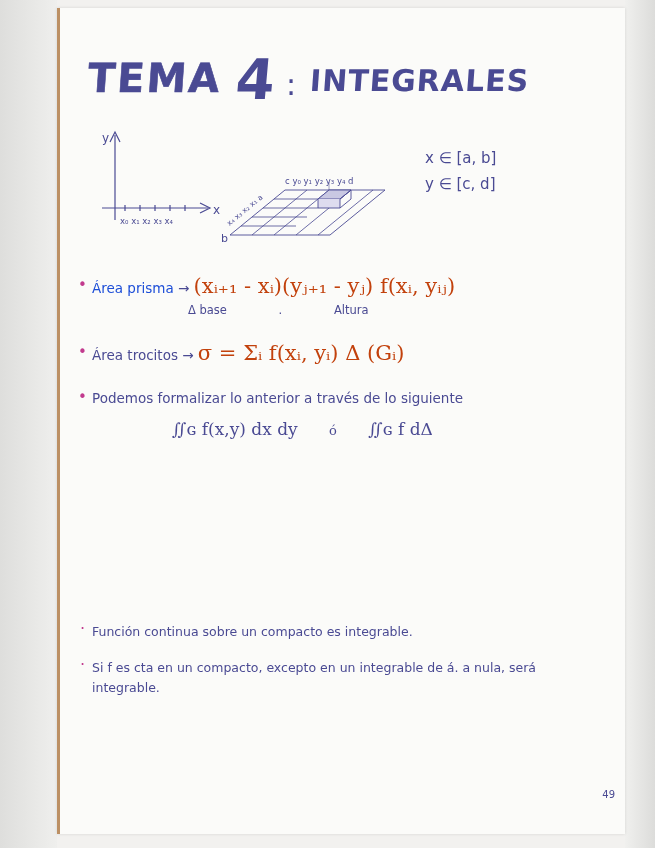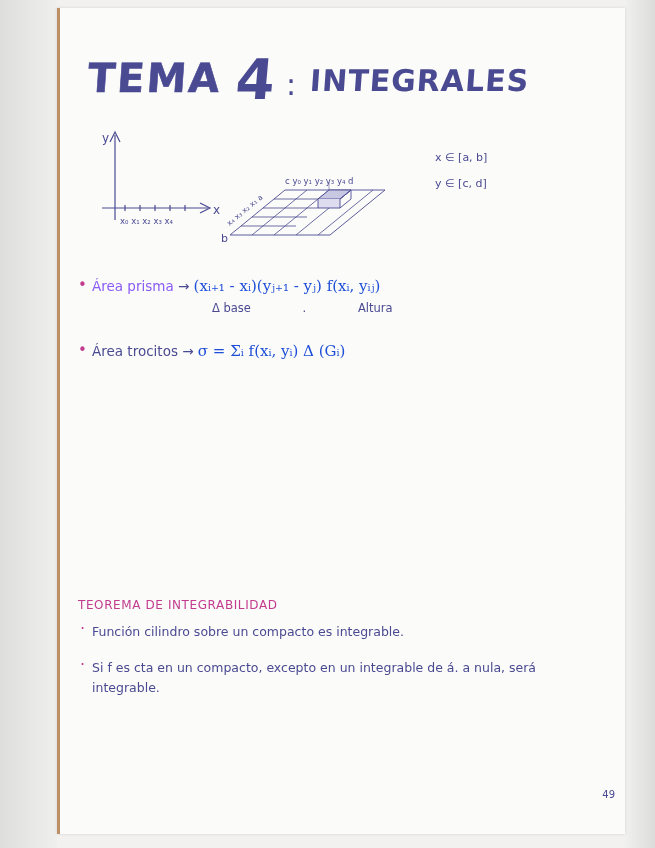--- a/index.html
+++ b/index.html
@@ -99,23 +99,23 @@
 
   .fig {
     position: absolute;
     left: 80px;
     top: 120px;
     width: 330px;
     height: 135px;
   }
   .domain-note {
     position: absolute;
-    left: 435px;
+    left: 425px;
     top: 145px;
-    font-size: 11px;
+    font-size: 15px;
     line-height: 26px;
     color: #4a4a93;
   }
 
   .bullets {
     position: absolute;
     left: 78px;
     top: 276px;
     width: 480px;
   }
@@ -127,35 +127,35 @@
     color: #4a4a93;
     padding-left: 14px;
   }
   .b-item::before {
     content: "•";
     position: absolute;
     left: 0; top: -1px;
     color: #c23b8e;
     font-size: 15px;
   }
-  .b-item .pink { color: #8b5cf6; }
+  .b-item .pink { color: #1d4ed8; }
   .b-item .arrow { letter-spacing: 0; }
 
   .formula-row {
     display: block;
   }
   .formula {
     font-family: "DejaVu Serif", serif;
-    font-size: 15px;
-    color: #1d4ed8;
+    font-size: 21px;
+    color: #c2410c;
   }
   .underlabels {
     position: relative;
     margin-top: 2px;
-    margin-left: 120px;
+    margin-left: 96px;
     font-size: 11.5px;
     color: #4a4a93;
   }
   .underlabels span { margin-right: 48px; }
 
   .centered-formula {
     margin: 10px 0 4px 80px;
     font-family: "DejaVu Serif", serif;
     font-size: 17px;
     color: #4a4a93;
@@ -290,28 +290,35 @@
         <span>Altura</span>
       </span>
     </div>
 
     <div class="b-item" style="margin-top:22px;">
       <span>Área trocitos</span>
       <span class="arrow">→</span>
       <span class="formula">σ = Σᵢ f(xᵢ, yᵢ) Δ (Gᵢ)</span>
     </div>
 
-
-  </div>
-
-  <div class="theorem-head">TEOREMA DE INTEGRABILIDAD</div>
+    <div class="b-item" style="margin-top:22px;">
+      <span>Podemos formalizar lo anterior a través de lo siguiente</span>
+      <div class="centered-formula">
+        <span>∬ɢ f(x,y) dx dy</span>
+        <span class="or">ó</span>
+        <span>∬ɢ f dΔ</span>
+      </div>
+    </div>
+
+  </div>
+
 
   <div class="theorem-list">
     <div class="t-item">
-      <span>Función cilindro sobre un compacto es integrable.</span>
+      <span>Función continua sobre un compacto es integrable.</span>
     </div>
     <div class="t-item">
       <span>Si f es cta en un compacto, excepto en un integrable de á. a nula, será integrable.</span>
     </div>
   </div>
 
   <div class="page-number">49</div>
 </div>
 
 </body></html>

